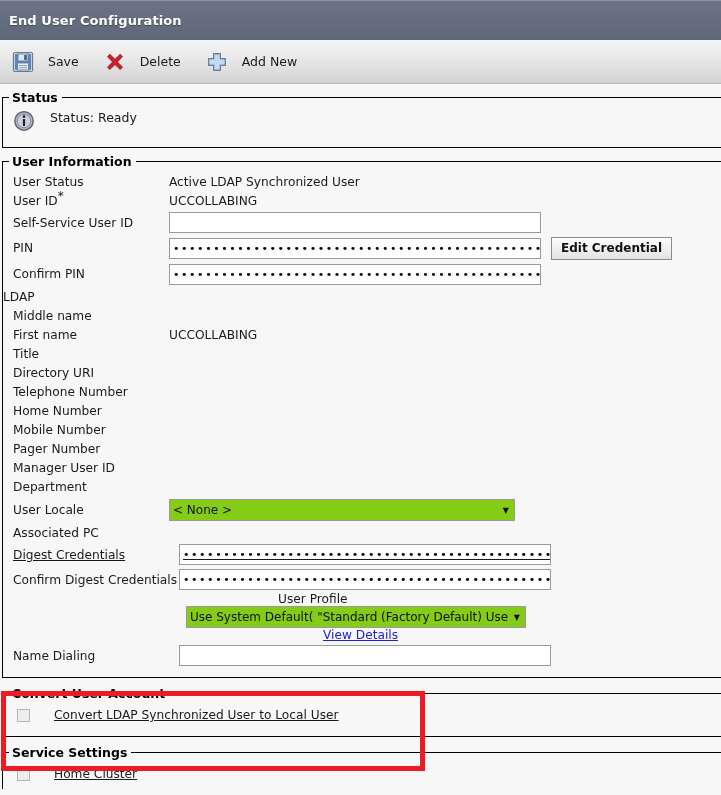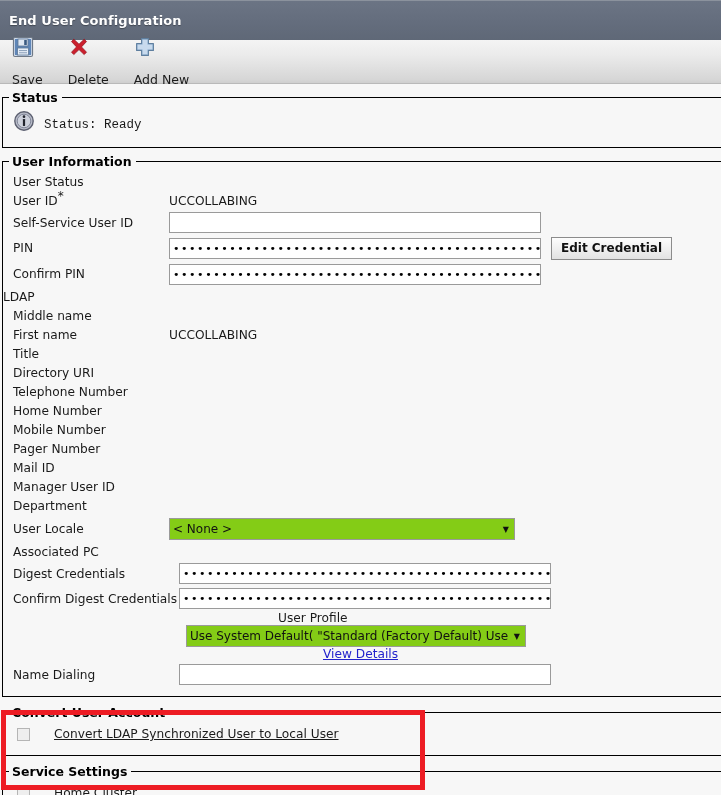--- a/index.html
+++ b/index.html
@@ -39,26 +39,25 @@
     height: 44px;
     box-sizing: border-box;
     background: linear-gradient(to bottom, #f4f4f4 0%, #ebebeb 35%, #d6d6d6 92%, #cfcfcf 100%);
     border-bottom: 1px solid #b9b9b9;
     display: flex;
     align-items: center;
     padding-left: 12px;
   }
   .tool-btn {
     display: flex;
-    align-items: flex-start;
+    align-items: center;
     gap: 14px;
     margin-right: 25px;
     cursor: pointer;
     user-select: none;
-    flex-direction: column;
   }
   .tool-label {
     font-size: 12.5px;
     color: #1b1b1b;
   }
   .icon-save { width: 22px; height: 22px; display:block; }
   .icon-delete { width: 22px; height: 22px; display:block; }
   .icon-add { width: 22px; height: 22px; display:block; }
 
   
@@ -79,24 +78,23 @@
     font-weight: bold;
     font-size: 12.5px;
     color: #000;
     padding: 0 4px 0 3px;
     margin-left: 6px;
   }
 
   
   .status-row {
     display: flex;
-    align-items: flex-end;
-    gap: 9px;
+    align-items: flex-start;
+    gap: 15px;
     padding: 5px 0 9px 10px;
-    font-family: Liberation Mono, monospace;
   }
   .icon-info { width: 22px; height: 22px; display:block; }
   .status-text { font-size: 12.5px; color: #1a1a1a; }
 
   
   .form-body {
     padding: 3px 0 2px 0;
   }
   .frow {
     display: flex;
@@ -299,20 +297,21 @@
     </div>
   </fieldset>
 
   <fieldset class="section">
     <legend>User Information</legend>
 
     <div class="form-body">
 
       <div class="frow">
         <div class="flabel">User Status</div>
+        <div class="fvalue">Active LDAP Synchronized User</div>
       </div>
 
       <div class="frow">
         <div class="flabel"><span>User ID</span><span class="req">*</span></div>
         <div class="fvalue">UCCOLLABING</div>
       </div>
 
       <div class="frow" style="min-height:25px;">
         <div class="flabel">Self-Service User ID</div>
         <input class="txt w-main" type="text" value="" style="">
@@ -366,24 +365,20 @@
       <div class="frow">
         <div class="flabel">Mobile Number</div>
         <div class="fvalue"></div>
       </div>
 
       <div class="frow">
         <div class="flabel">Pager Number</div>
         <div class="fvalue"></div>
       </div>
 
-      <div class="frow">
-        <div class="flabel">Mail ID</div>
-        <div class="fvalue"></div>
-      </div>
 
       <div class="frow">
         <div class="flabel">Manager User ID</div>
         <div class="fvalue"></div>
       </div>
 
       <div class="frow">
         <div class="flabel">Department</div>
         <div class="fvalue"></div>
       </div>
@@ -396,21 +391,21 @@
           </select>
           <span class="arrow">▼</span>
         </div>
       </div>
 
       <div class="frow">
         <div class="flabel">Associated PC</div>
         <div class="fvalue"></div>
       </div>
 
-      <div class="frow" style="min-height:25px;">
+      <div class="frow" style="min-height:25px;text-decoration:underline;">
         <div class="flabel wide">Digest Credentials</div>
         <div class="pwfield w-digest">••••••••••••••••••••••••••••••••••••••••••••••••••••••••</div>
       </div>
 
       <div class="frow" style="min-height:25px;">
         <div class="flabel wide">Confirm Digest Credentials</div>
         <div class="pwfield w-digest">••••••••••••••••••••••••••••••••••••••••••••••••••••••••</div>
       </div>
 
       <div class="frow" style="min-height:27px;flex-direction:column;">

